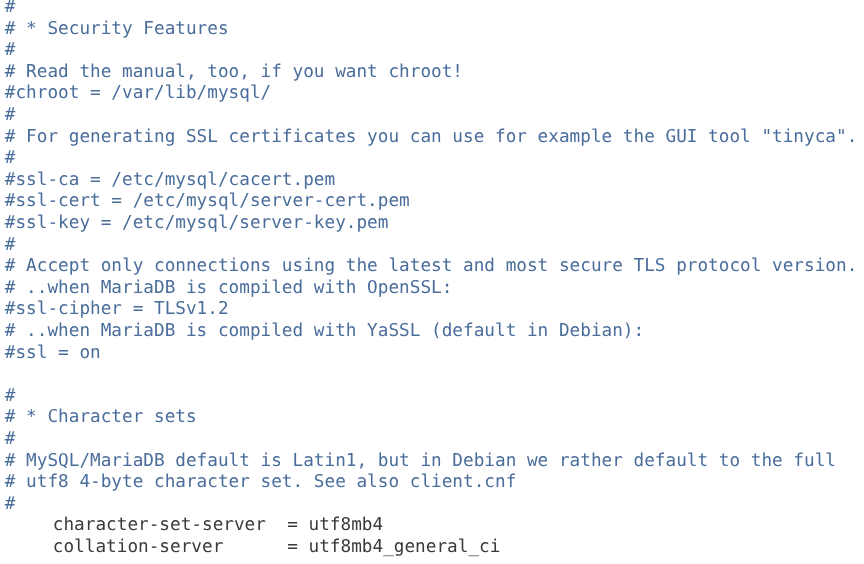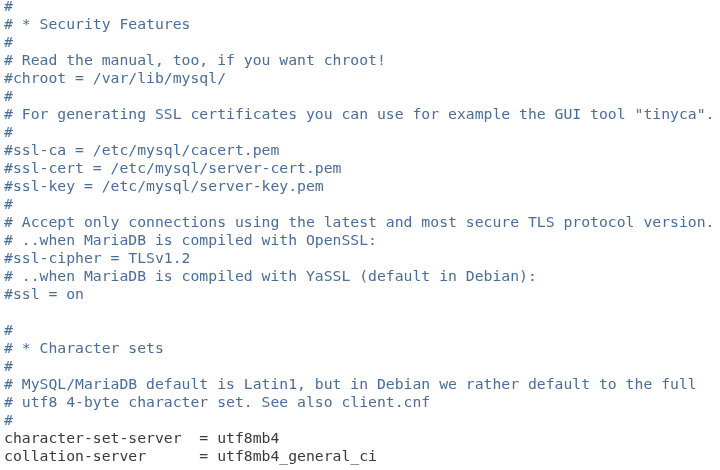--- a/index.html
+++ b/index.html
@@ -24,21 +24,21 @@
     font-family: "DejaVu Sans Mono", "Liberation Mono", monospace;
     font-size: 14.75px;
     line-height: 18px;
     white-space: pre;
   }
   .line {
     height: 18px;
     white-space: pre;
   }
   .line.comment   { color: var(--comment-color, #4a6d9b); }
-  .line.directive { color: var(--directive-color, #3a3a3a); }
+  .line.directive { color: var(--directive-color, #3a3a3a); margin-left: 40px; }
   .line.blank     { color: transparent; }
 </style>
 </head>
 <body>
 
 <div class="editor">
   <div class="code" id="code-lines"><div class="line comment">#</div><div class="line comment"># * Security Features</div><div class="line comment">#</div><div class="line comment"># Read the manual, too, if you want chroot!</div><div class="line comment">#chroot = /var/lib/mysql/</div><div class="line comment">#</div><div class="line comment"># For generating SSL certificates you can use for example the GUI tool "tinyca".</div><div class="line comment">#</div><div class="line comment">#ssl-ca = /etc/mysql/cacert.pem</div><div class="line comment">#ssl-cert = /etc/mysql/server-cert.pem</div><div class="line comment">#ssl-key = /etc/mysql/server-key.pem</div><div class="line comment">#</div><div class="line comment"># Accept only connections using the latest and most secure TLS protocol version.</div><div class="line comment"># ..when MariaDB is compiled with OpenSSL:</div><div class="line comment">#ssl-cipher = TLSv1.2</div><div class="line comment"># ..when MariaDB is compiled with YaSSL (default in Debian):</div><div class="line comment">#ssl = on</div><div class="line blank"> </div><div class="line comment">#</div><div class="line comment"># * Character sets</div><div class="line comment">#</div><div class="line comment"># MySQL/MariaDB default is Latin1, but in Debian we rather default to the full</div><div class="line comment"># utf8 4-byte character set. See also client.cnf</div><div class="line comment">#</div><div class="line directive">character-set-server  = utf8mb4</div><div class="line directive">collation-server      = utf8mb4_general_ci</div></div>
 </div>
 
 </body></html>

